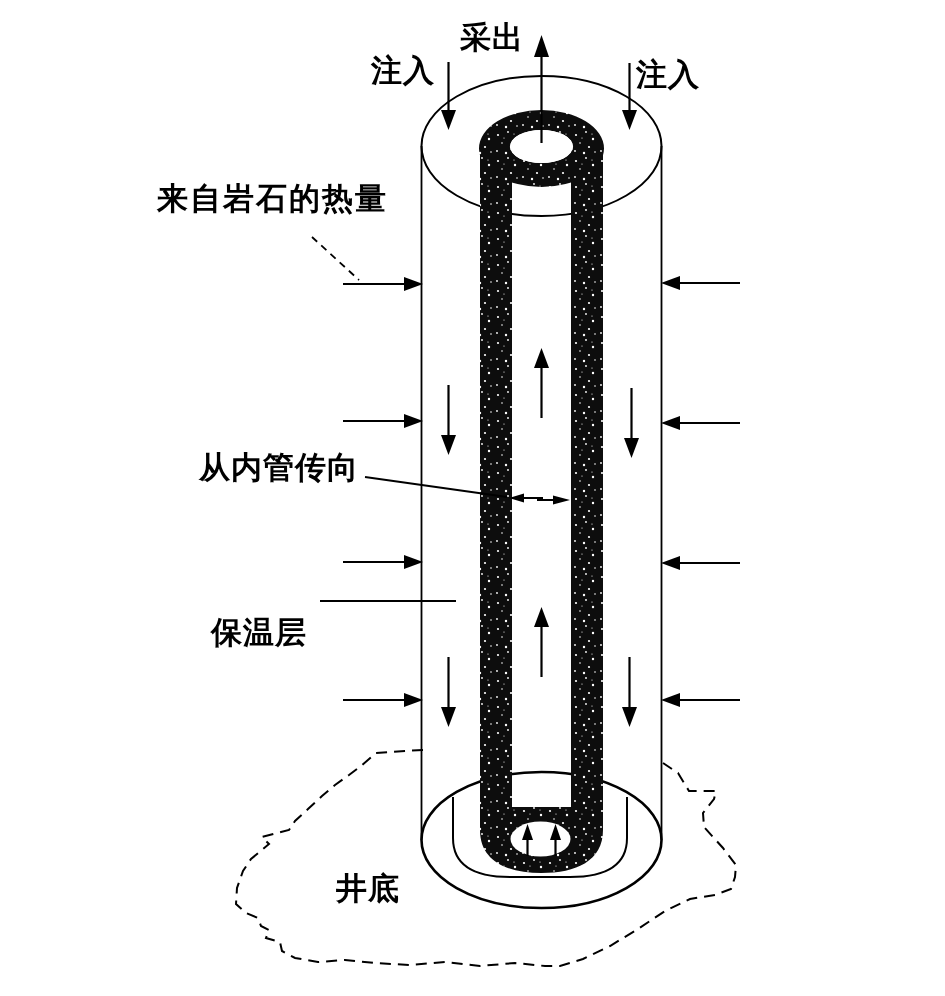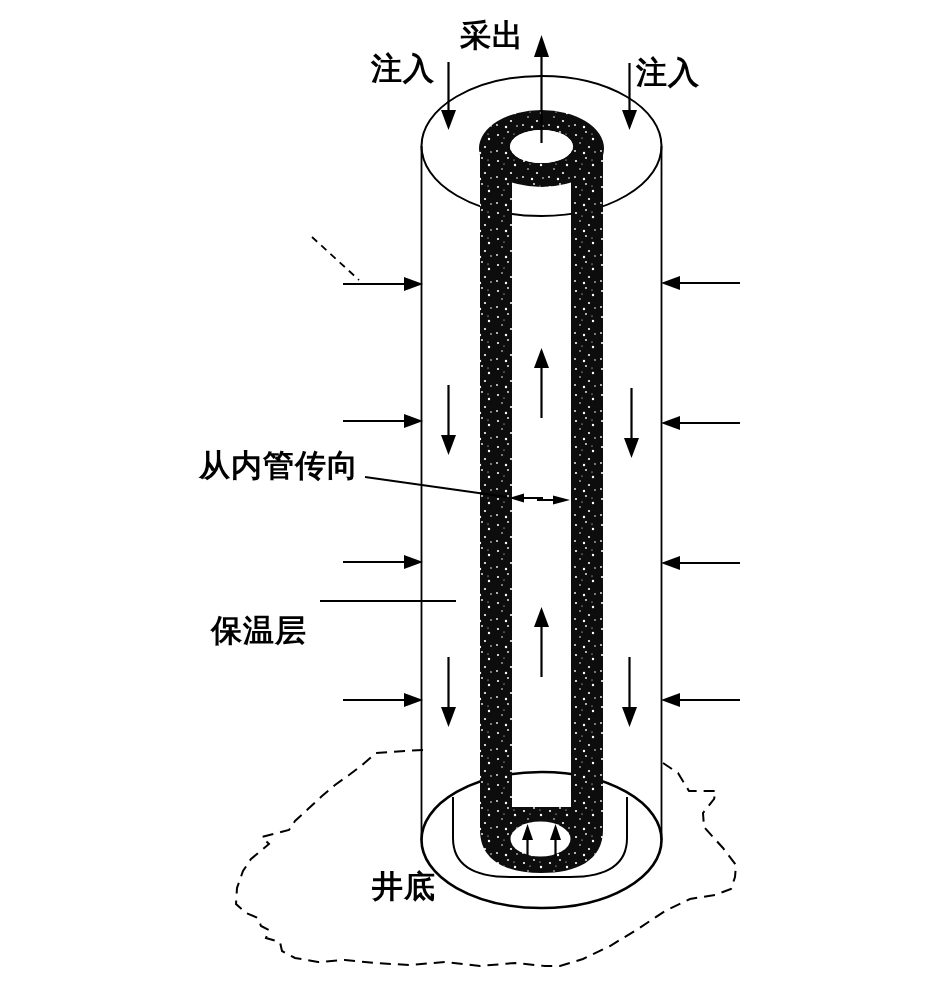--- a/index.html
+++ b/index.html
@@ -1,18 +1,18 @@
 <!DOCTYPE html>
 <html><head>
 <meta charset="utf-8">
 <style>
   html,body { margin:0; padding:0; background:#ffffff; }
   .stage {
     position:relative; width:945px; height:980px; background:#ffffff;
-    font-family:Liberation Mono, monospace; color:#000;
+    font-family:Liberation Sans, sans-serif; color:#000;
     overflow:hidden;
   }
   .stage svg { position:absolute; left:0; top:0; }
   .lbl {
     position:absolute; font-size:31px; font-weight:700; line-height:35px;
     letter-spacing:1px; white-space:nowrap; color:#000;
   }
   .lbl-wide { letter-spacing:2px; }
 </style>
 </head>
@@ -177,22 +177,23 @@
              L731,889 L735,877 L736,865 L723,848 L704,827 L703,813
              L714,799 L716,791 L689,791 L678,773 L663,763"></path>
   </svg>
 
   <div class="lbl" style="left:460px; top:20px;">采出</div>
 
   <div class="lbl" style="left:371px; top:53px;">注入</div>
 
   <div class="lbl" style="left:636px; top:57px;">注入</div>
 
+  <div class="lbl lbl-wide" style="left:157px; top:181px;">来自岩石的热量</div>
 
   <div style="position:absolute; left:199px; top:450px;">
     <div class="lbl" style="position:static;">从内管传向</div>
   </div>
 
   <div class="lbl" style="left:211px; top:583px;margin-top:32px;">保温层</div>
 
-  <div class="lbl" style="left:336px; top:871px;margin-left:36px;">井底</div>
+  <div class="lbl" style="left:336px; top:871px;">井底</div>
 
 </div>
 
 </body></html>

